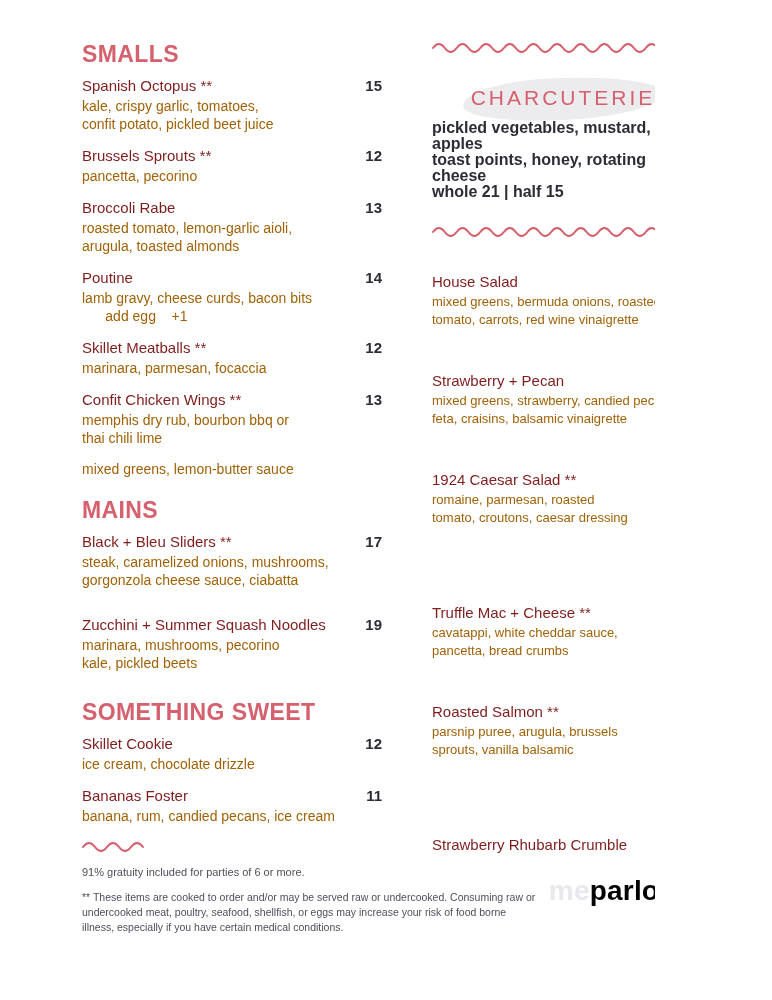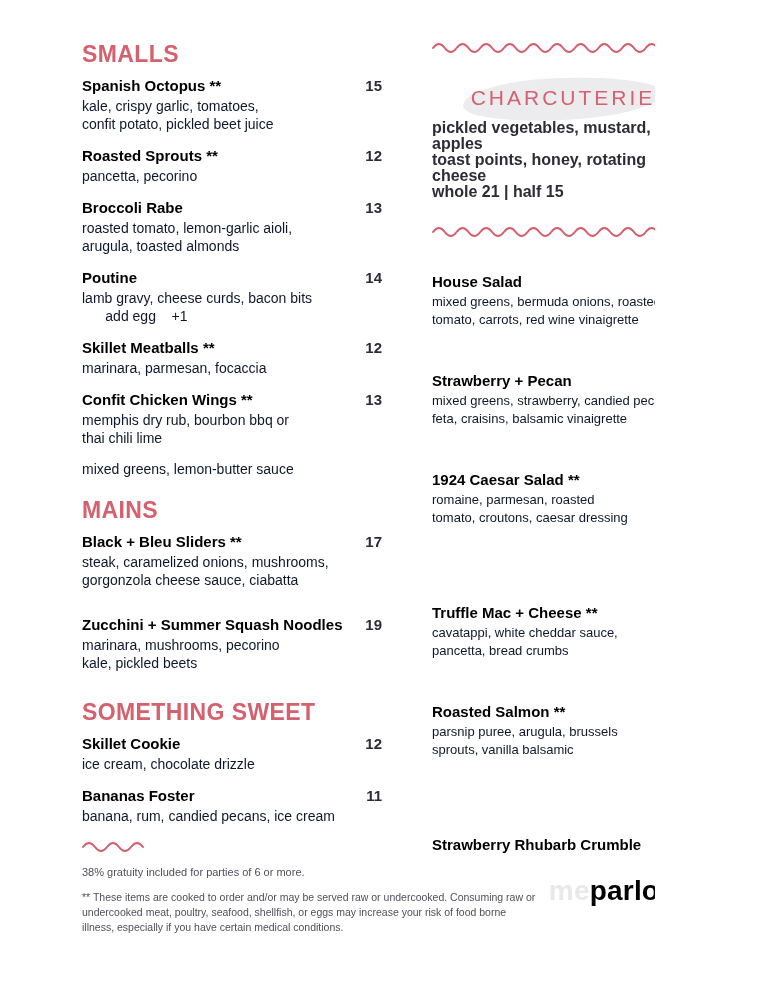--- a/index.html
+++ b/index.html
@@ -24,26 +24,26 @@
     font-size: 23px;
     line-height: 25px;
     font-weight: 700;
     letter-spacing: 0.4px;
     margin: 20px 0 9px 0;
   }
   .section-title.first { margin-top: 0; }
 
   .menu-item { margin-bottom: 13px; }
   .item-head { display: flex; justify-content: space-between; align-items: baseline; }
-  .item-name { font-weight: 700; font-size: 15px; line-height: 19px; color: #000000; padding-right: 10px; }
+  .item-name { font-weight: 400; font-size: 15px; line-height: 19px; color: #7f1d1d; padding-right: 10px; }
   .item-price { font-weight: 700; font-size: 15px; line-height: 19px; color: #2c2c36; }
   .item-desc {
     font-size: 14px;
     line-height: 18px;
-    color: #0f172a;
+    color: #a16207;
     white-space: pre-line;
     margin-top: 2px;
   }
   .col-right .item-desc { font-size: 13px; }
   .col-right .menu-item { margin-bottom: 0; }
 
   .gap-s { margin-top: 34px; }
   .gap-m { margin-top: 42px; }
   .gap-l { margin-top: 76px; }
 
@@ -120,21 +120,21 @@
         <div class="item-head">
           <span class="item-name">Spanish Octopus **</span>
           <span class="item-price">15</span>
         </div>
         <div class="item-desc">kale, crispy garlic, tomatoes,
 confit potato, pickled beet juice</div>
       </div>
 
       <div class="menu-item">
         <div class="item-head">
-          <span class="item-name">Roasted Sprouts **</span>
+          <span class="item-name">Brussels Sprouts **</span>
           <span class="item-price">12</span>
         </div>
         <div class="item-desc">pancetta, pecorino</div>
       </div>
 
       <div class="menu-item">
         <div class="item-head">
           <span class="item-name">Broccoli Rabe</span>
           <span class="item-price">13</span>
         </div>
@@ -207,21 +207,21 @@
           <span class="item-name">Bananas Foster</span>
           <span class="item-price">11</span>
         </div>
         <div class="item-desc">banana, rum, candied pecans, ice cream</div>
       </div>
 
       <div class="footer" style="width:612px;">
         <svg class="squiggle squiggle-small" width="62" height="12" viewBox="0 0 62 12">
           <path d="M1 6 q6 -8 12 0 t12 0 t12 0 t12 0 t12 0" stroke="#d5606e" stroke-width="2" fill="none" stroke-linecap="round"></path>
         </svg>
-        <p class="note">38% gratuity included for parties of 6 or more.</p>
+        <p class="note">91% gratuity included for parties of 6 or more.</p>
         <p class="note legal">** These items are cooked to order and/or may be served raw or undercooked. Consuming raw or undercooked meat, poultry, seafood, shellfish, or eggs may increase your risk of food borne illness, especially if you have certain medical conditions.</p>
         <div class="logo">
           <span class="light">me</span><span class="dark">parlour.</span>
         </div>
       </div>
 
     </div>
 
     <div class="col-right">
 

